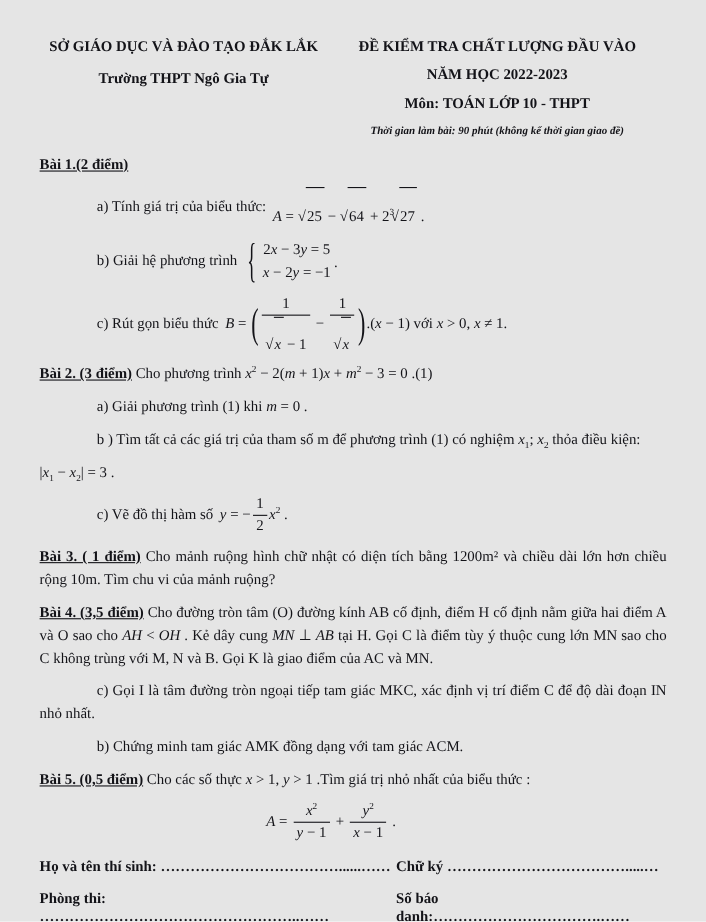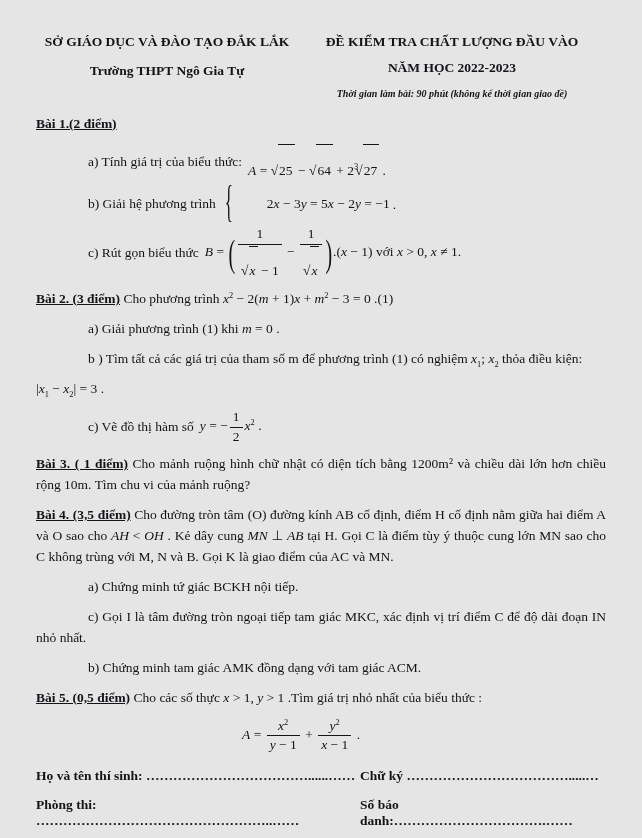--- a/index.html
+++ b/index.html
@@ -39,39 +39,40 @@
   .msqrt { display: inline-block; white-space: nowrap; }
   .msign { display: inline-block; }
   .midx  { display: inline-block; font-size: 8.5px; position: relative; top: -6px; margin-right: -3px; }
   .mrad  { display: inline-block; border-top: 1px solid currentColor; padding: 16px 2px 0 1px; }
   .mfrac { display: inline-block; vertical-align: middle; text-align: center; line-height: 1.25; margin: 0 2px; }
   .mnum  { display: block; border-bottom: 1px solid currentColor; padding: 0 3px 1px 3px; }
   .mden  { display: block; padding: 1px 3px 0 3px; }
   .mbig  { display: inline-block; font-size: 20px; transform: scaleY(1.9); vertical-align: middle; line-height: 1; margin: 0 1px; }
   .msys  { display: inline-flex; align-items: center; margin: 0 3px; }
   .mbrace{ display: inline-block; font-size: 17px; transform: scaleY(2.55); transform-origin: center; margin-right: 6px; }
-  .mlines{ display: inline-flex; flex-direction: row; align-items: flex-end; line-height: 1.55; margin-left: 28px; }
+  .mlines{ display: inline-flex; flex-direction: column; align-items: center; line-height: 1.55; }
   
   .frow { display: flex; margin: 0 0 13px 0; font-weight: bold; }
   .fl { width: 324px; flex: 0 0 auto; }
   .fr { flex: 1; }
 </style>
 </head>
 <body>
 
 <div class="page">
 
   <div class="hdr">
     <div class="hdr-left">
       <div class="l1">SỞ GIÁO DỤC VÀ ĐÀO TẠO ĐẮK LẮK</div>
       <div class="l2">Trường THPT Ngô Gia Tự</div>
     </div>
     <div class="hdr-right">
       <div class="l1">ĐỀ KIỂM TRA CHẤT LƯỢNG ĐẦU VÀO</div>
       <div class="l2">NĂM HỌC 2022-2023</div>
+      <div class="l3">Môn: TOÁN LỚP 10 - THPT</div>
       <div class="l4">Thời gian làm bài: 90 phút (không kể thời gian giao đề)</div>
     </div>
   </div>
 
   <p class="para"><span class="bh">Bài 1.(2 điểm)</span></p>
 
   <div class="fline indent">
     <span>a) Tính giá trị của biểu thức:</span>
       <span class="gap"></span>
     <span class="math"><span class="mv">A</span><span class="mt"> = </span><span class="msqrt"><span class="msign">√</span><span class="mrad"><span class="mt">25</span></span></span><span class="mt"> − </span><span class="msqrt"><span class="msign">√</span><span class="mrad"><span class="mt">64</span></span></span><span class="mt"> + 2</span><span class="msqrt"><span class="midx">3</span><span class="msign">√</span><span class="mrad"><span class="mt">27</span></span></span><span class="mt"> .</span></span>
@@ -129,21 +130,20 @@
 
   <p class="para just">
     <span class="bh">Bài 4. (3,5 điểm)</span>
     <span>Cho đường tròn tâm (O) đường kính AB cố định, điểm H cố định nằm giữa hai điểm A và O sao cho</span>
     <span class="math"><span class="mv">AH</span><span class="mt"> &lt; </span><span class="mv">OH</span></span>
     <span>. Kẻ dây cung</span>
     <span class="math"><span class="mv">MN</span><span class="mt"> ⊥ </span><span class="mv">AB</span></span>
     <span>tại H. Gọi C là điểm tùy ý thuộc cung lớn MN sao cho C không trùng với M, N và B. Gọi K là giao điểm của AC và MN.</span>
   </p>
 
-  <p class="para sub"><span>a) Chứng minh tứ giác BCKH nội tiếp.</span></p>
   <p class="para sub just"><span>c) Gọi I là tâm đường tròn ngoại tiếp tam giác MKC, xác định vị trí điểm C để độ dài đoạn IN nhỏ nhất.</span></p>
   <p class="para sub"><span>b) Chứng minh tam giác AMK đồng dạng với tam giác ACM.</span></p>
 
   <p class="para">
     <span class="bh">Bài 5. (0,5 điểm)</span>
     <span>Cho các số thực</span>
     <span class="math"><span class="mv">x</span><span class="mt"> &gt; 1, </span><span class="mv">y</span><span class="mt"> &gt; 1</span></span>
     <span>.Tìm giá trị nhỏ nhất của biểu thức :</span>
   </p>
 

